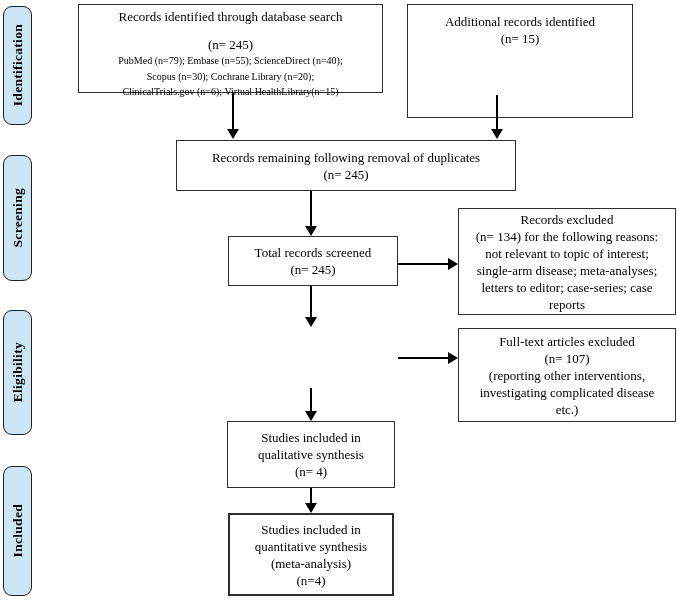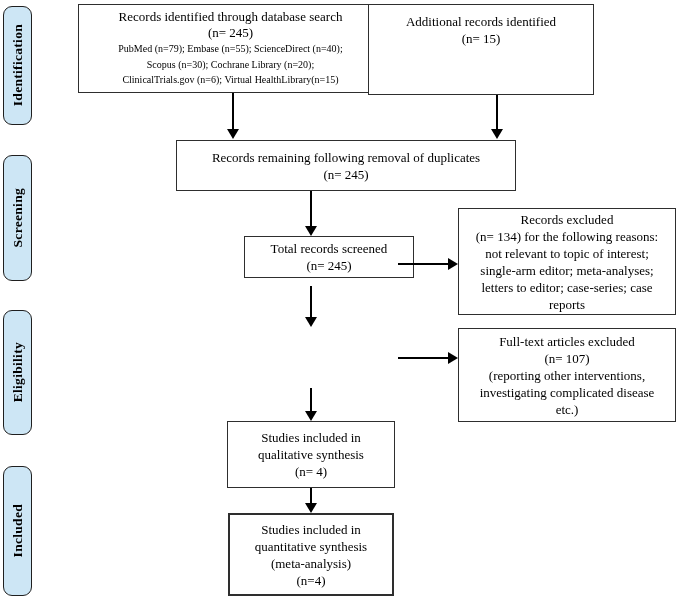--- a/index.html
+++ b/index.html
@@ -37,21 +37,21 @@
     display:flex;flex-direction:column;
     align-items:center;justify-content:center;
     text-align:center;
     font-size:13px;line-height:17px;
     padding:2px 4px;
   }
   .fbox.top-align{justify-content:flex-start;padding-top:8px;}
   .fbox.thick{border-width:2px;}
   .fbox .line{width:100%;}
   .fbox .sm{font-size:10px;line-height:15.5px;}
-  .fbox .tight{line-height:16px;}
+  .fbox .tight{line-height:16px;margin-top:12px;}
   
   .vline{position:absolute;width:2px;background:var(--arrow,#000);}
   .hline{position:absolute;height:2px;background:var(--arrow,#000);}
   .head-down{
     position:absolute;width:0;height:0;
     border-left:6px solid transparent;
     border-right:6px solid transparent;
     border-top:10px solid var(--arrow,#000);
   }
   .head-right{
@@ -80,40 +80,40 @@
   </div>
 
   <div class="fbox" style="left:78px;top:4px;width:305px;height:89px">
     <div class="line tight">Records identified through database search</div>
     <div class="line tight">(n= 245)</div>
     <div class="line sm">PubMed (n=79); Embase (n=55); ScienceDirect (n=40);</div>
     <div class="line sm">Scopus (n=30); Cochrane Library (n=20);</div>
     <div class="line sm">ClinicalTrials.gov (n=6); Virtual HealthLibrary(n=15)</div>
   </div>
 
-  <div class="fbox top-align" style="left:368px;top:4px;width:226px;height:91px">
+  <div class="fbox top-align" style="left:407px;top:4px;width:226px;height:114px">
     <div class="line">Additional records identified</div>
     <div class="line">(n= 15)</div>
   </div>
 
   <div class="fbox" style="left:176px;top:140px;width:340px;height:51px">
     <div class="line">Records remaining following removal of duplicates</div>
     <div class="line">(n= 245)</div>
   </div>
 
-  <div class="fbox" style="left:244px;top:236px;width:170px;height:42px">
+  <div class="fbox" style="left:228px;top:236px;width:170px;height:50px">
     <div class="line">Total records screened</div>
     <div class="line">(n= 245)</div>
   </div>
 
   <div class="fbox" style="left:458px;top:208px;width:218px;height:107px">
     <div class="line">Records excluded</div>
     <div class="line">(n= 134) for the following reasons:</div>
     <div class="line">not relevant to topic of interest;</div>
-    <div class="line">single-arm editor; meta-analyses;</div>
+    <div class="line">single-arm disease; meta-analyses;</div>
     <div class="line">letters to editor; case-series; case</div>
     <div class="line">reports</div>
   </div>
 
 
   <div class="fbox" style="left:458px;top:328px;width:218px;height:94px">
     <div class="line">Full-text articles excluded</div>
     <div class="line">(n= 107)</div>
     <div class="line">(reporting other interventions,</div>
     <div class="line">investigating complicated disease</div>

